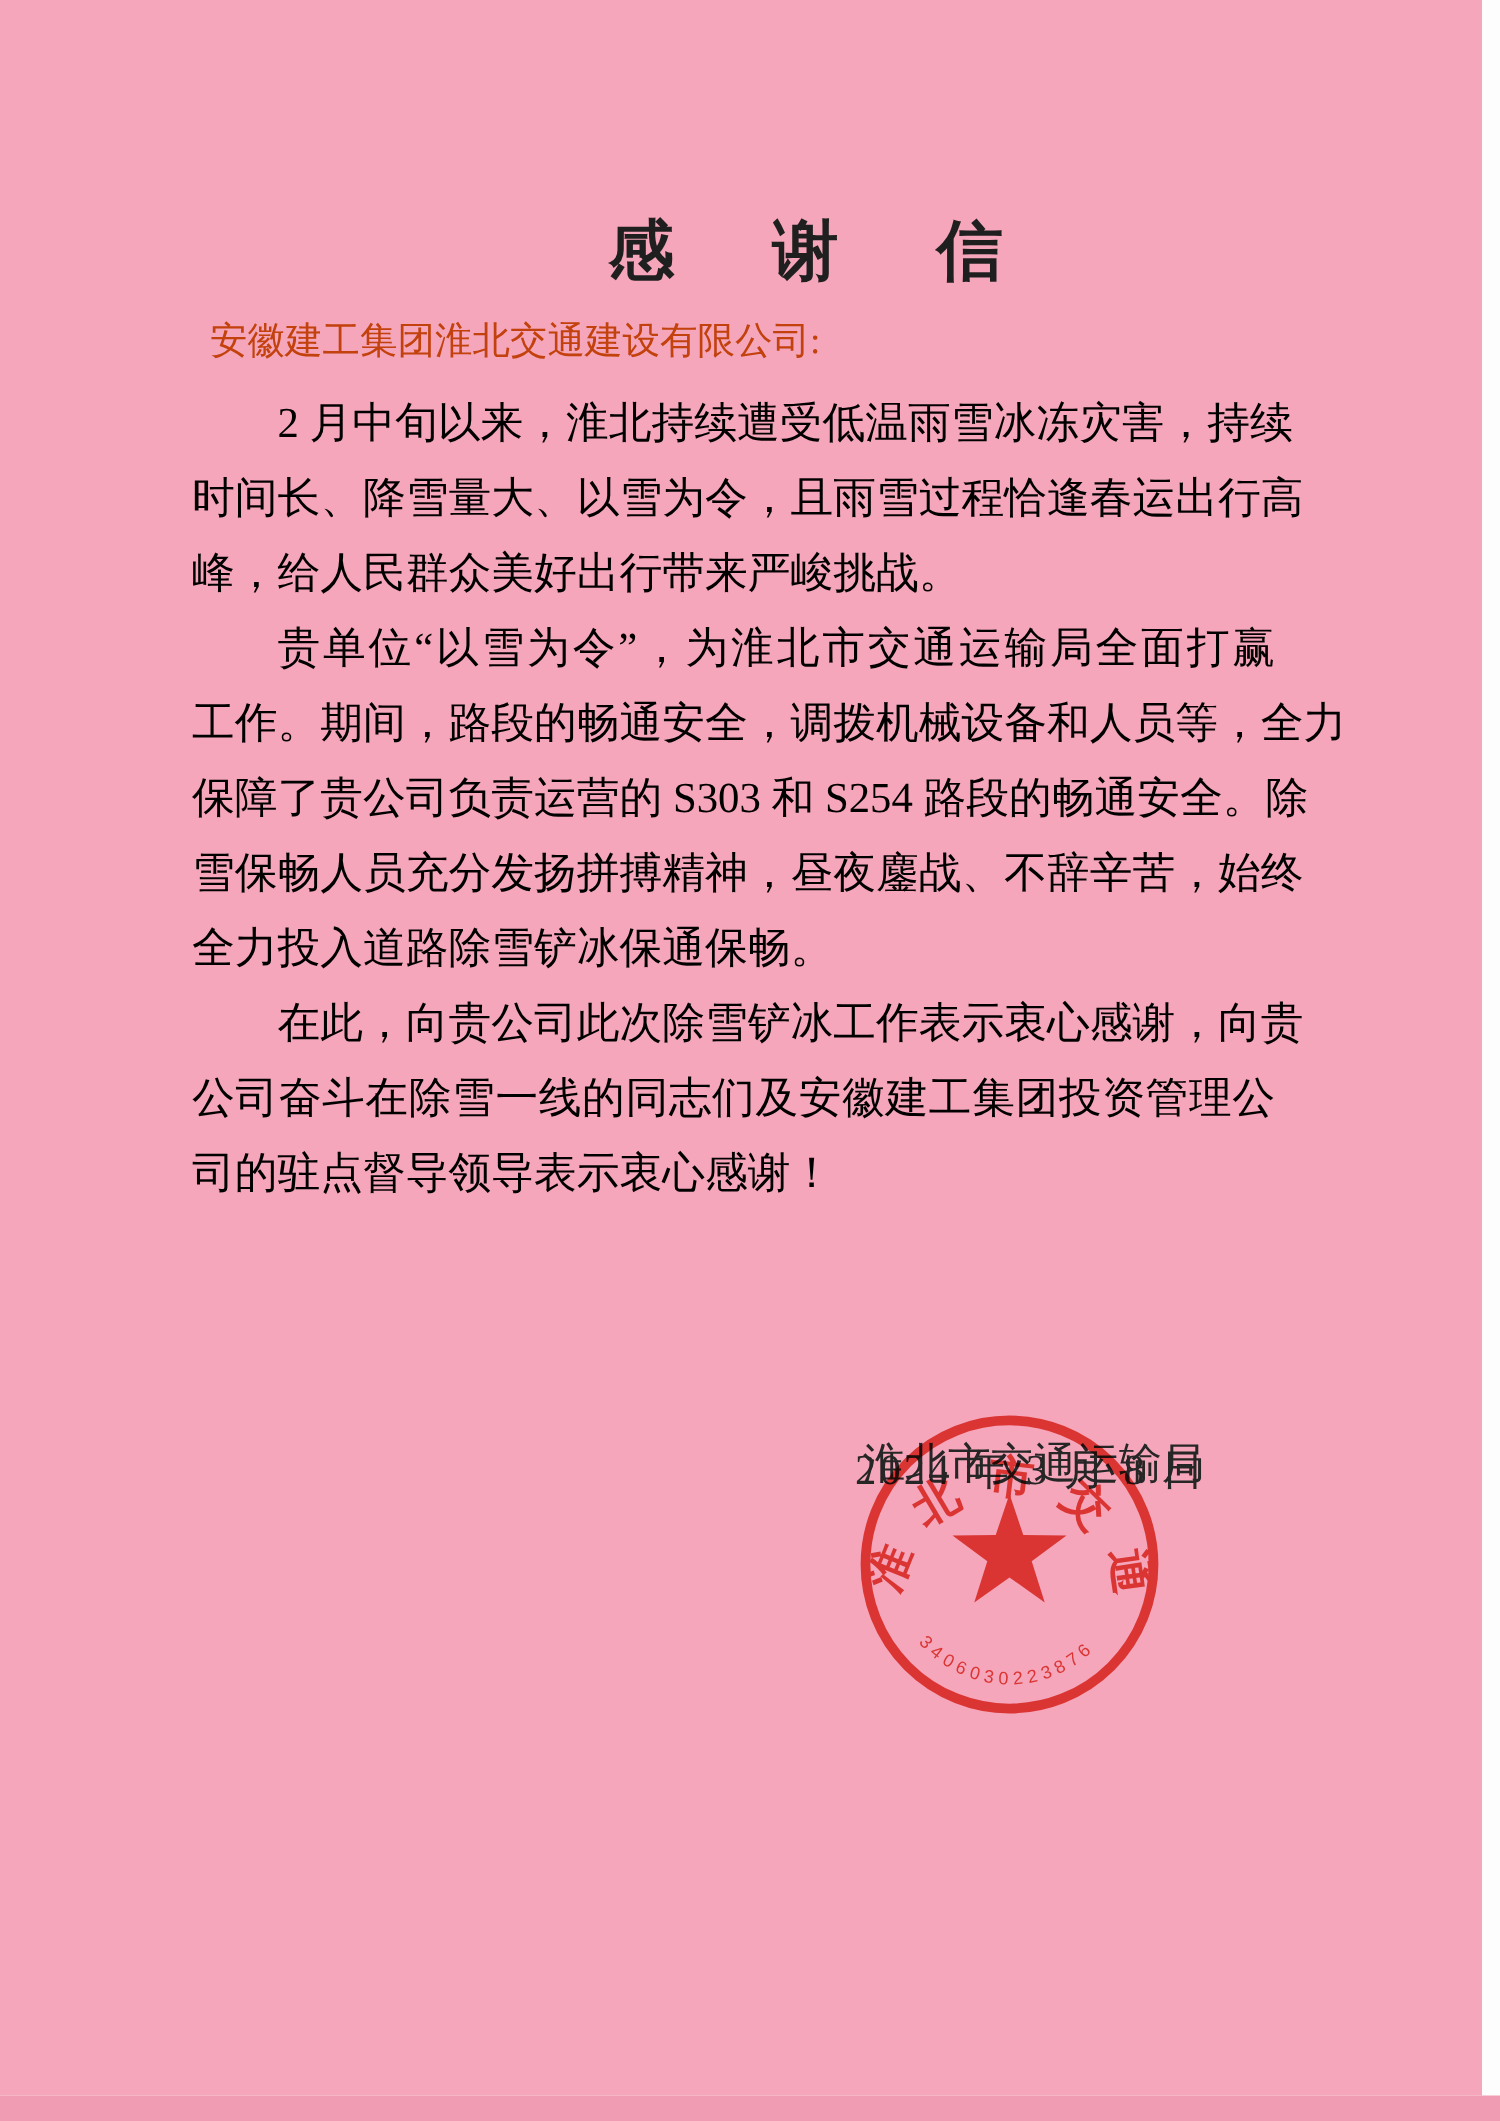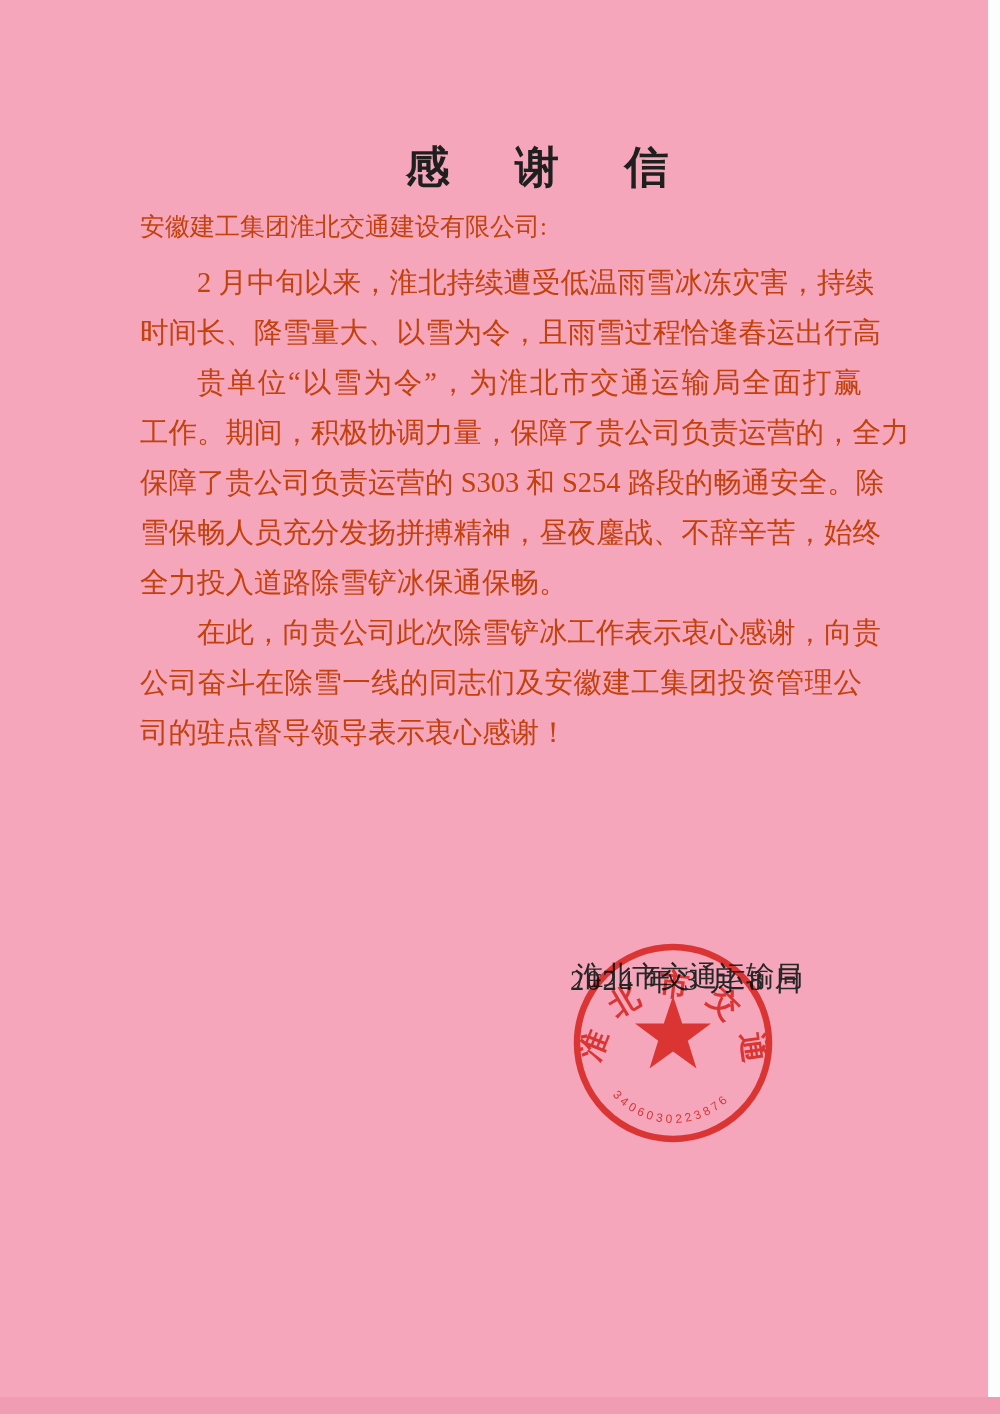--- a/index.html
+++ b/index.html
@@ -23,22 +23,22 @@
   .letter-title{
     position:absolute;left:0;top:138px;width:988px;
     text-align:center;font-size:44px;font-weight:bold;color:#1f1f1f;
     letter-spacing:0.62em;text-indent:0.62em;padding-left:43px;
   }
   .salutation{
     position:absolute;left:140px;top:210px;width:760px;
     font-size:25px;font-weight:normal;color:#c2410c;
   }
   .body-block{
-    position:absolute;left:140px;top:258px;width:722px;
-    font-size:28.5px;color:#c2410c;
+    position:absolute;left:128px;top:258px;width:722px;
+    font-size:28.5px;color:#000000;
   }
   .bline{
     height:50px;line-height:50px;white-space:nowrap;
     text-align:justify;text-align-last:justify;
   }
   .bline.end{text-align-last:left;white-space:normal;}
   .bline.indent{text-indent:2em;}
   .signature{
     position:absolute;left:575px;top:952px;width:300px;
     font-size:28.5px;color:#262626;height:50px;line-height:50px;
@@ -62,22 +62,23 @@
 <div class="scan-edge-white"></div>
 <div class="paper-edge-strip"></div>
 
 <div class="letter-title">感 谢 信</div>
 
 <div class="salutation">安徽建工集团淮北交通建设有限公司:</div>
 
 <div class="body-block">
   <div class="bline indent">2 月中旬以来，淮北持续遭受低温雨雪冰冻灾害，持续</div>
   <div class="bline">时间长、降雪量大、以雪为令，且雨雪过程恰逢春运出行高</div>
+  <div class="bline end">峰，给人民群众美好出行带来严峻挑战。</div>
   <div class="bline indent">贵单位“以雪为令”，为淮北市交通运输局全面打赢</div>
-  <div class="bline">工作。期间，积极协调力量，保障了贵公司负责运营的，全力</div>
+  <div class="bline">工作。期间，路段的畅通安全，调拨机械设备和人员等，全力</div>
   <div class="bline">保障了贵公司负责运营的 S303 和 S254 路段的畅通安全。除</div>
   <div class="bline">雪保畅人员充分发扬拼搏精神，昼夜鏖战、不辞辛苦，始终</div>
   <div class="bline end">全力投入道路除雪铲冰保通保畅。</div>
   <div class="bline indent">在此，向贵公司此次除雪铲冰工作表示衷心感谢，向贵</div>
   <div class="bline">公司奋斗在除雪一线的同志们及安徽建工集团投资管理公</div>
   <div class="bline end">司的驻点督导领导表示衷心感谢！</div>
 </div>
 
 <div class="signature">淮北市交通运输局</div>
 <div class="dateline">2024 年 3 月 8 日</div>

